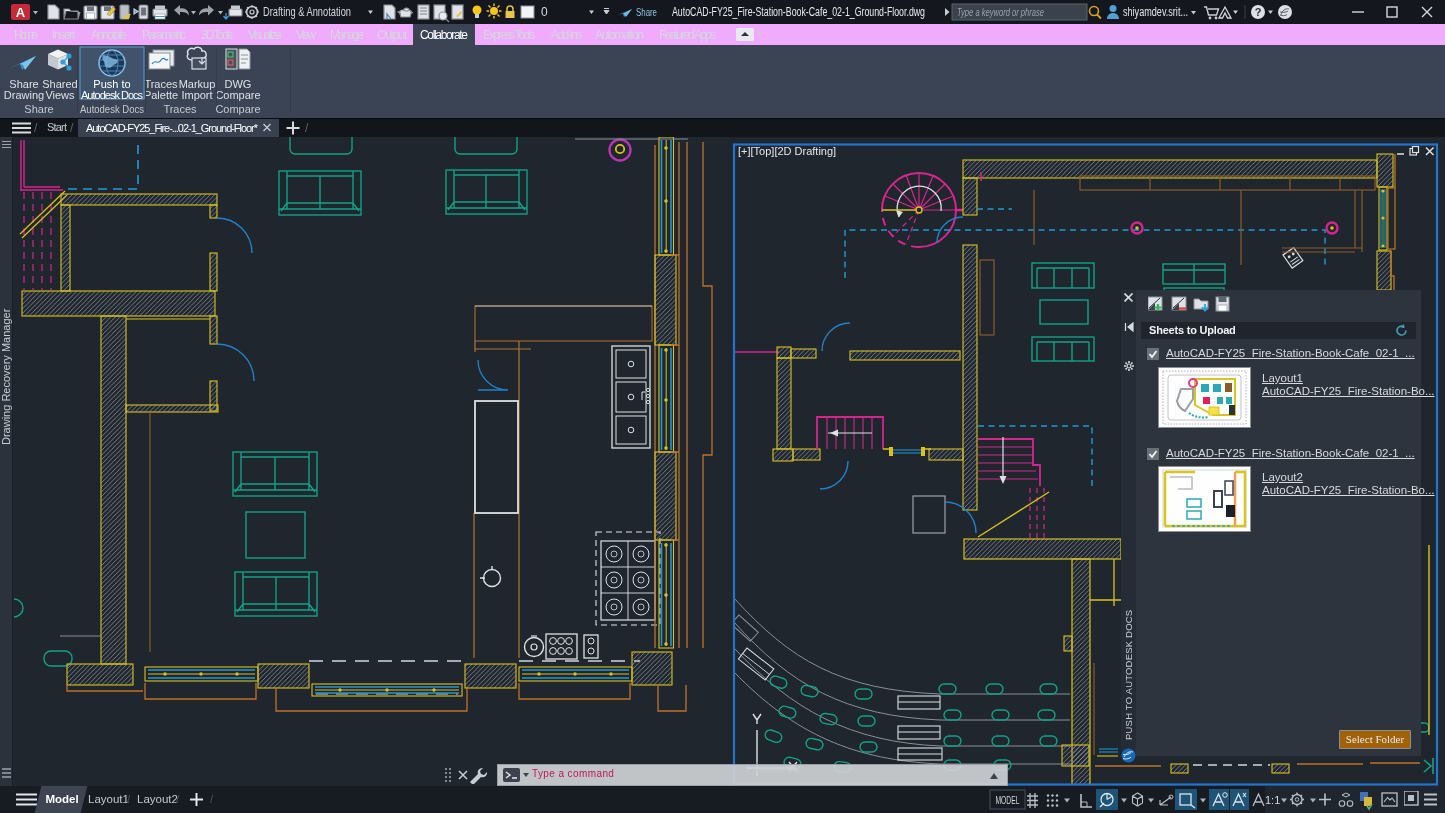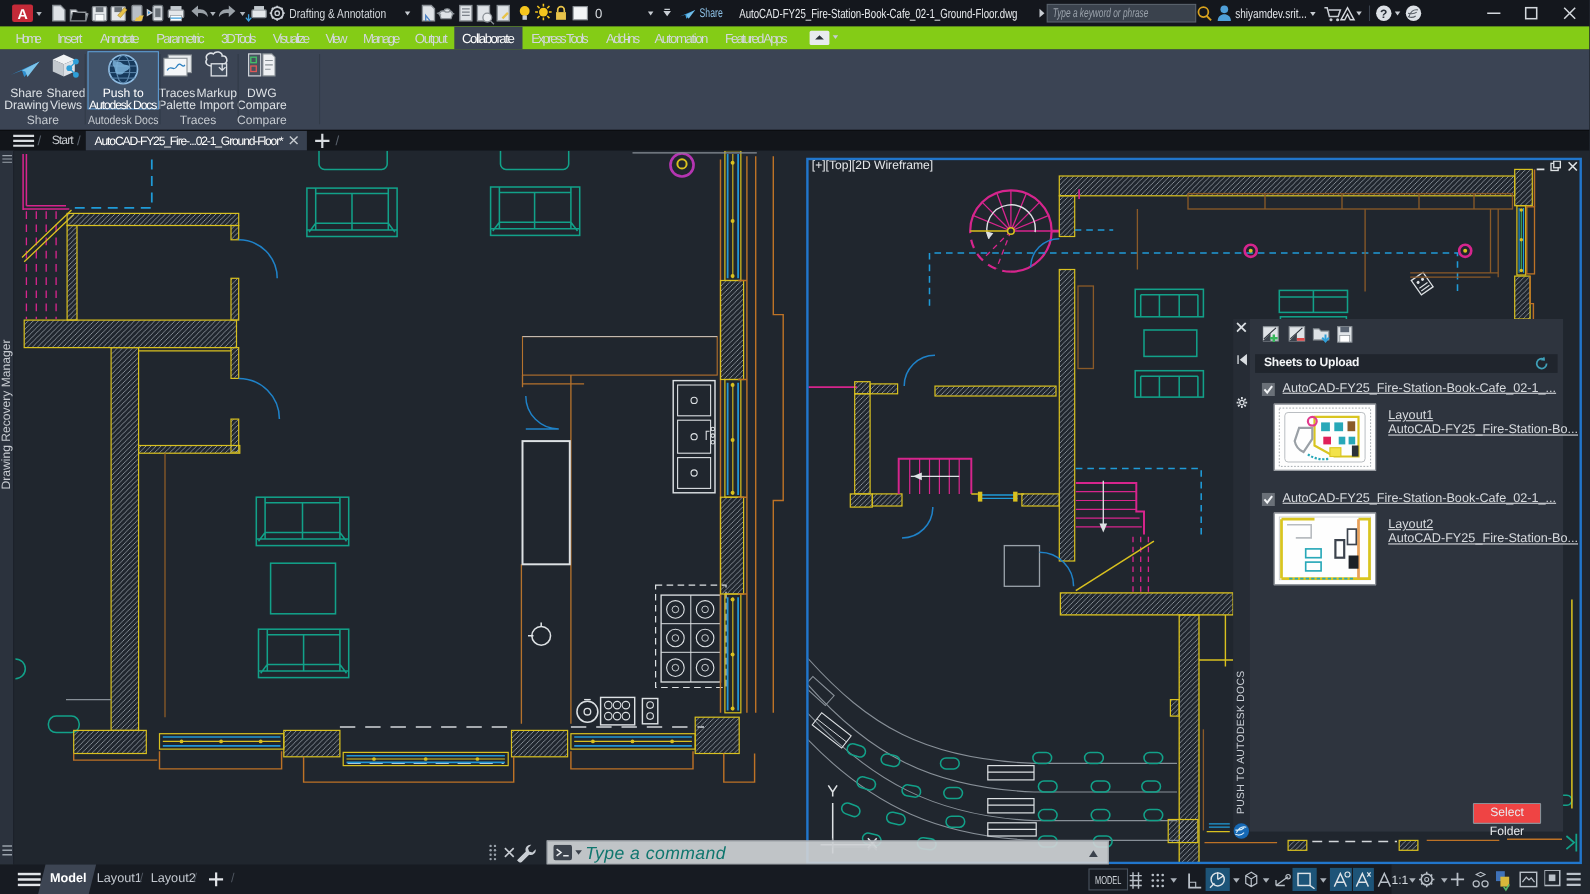--- a/index.html
+++ b/index.html
@@ -5,46 +5,46 @@
 * { margin:0; padding:0; box-sizing:border-box; }
 html,body { width:1445px; height:813px; overflow:hidden; background:#20262e; }
 body { font-family:"Liberation Sans", sans-serif; }
 .app { position:relative; width:1445px; height:813px; }
 .abs { position:absolute; }
 
 
 .titlebar { position:absolute; left:0; top:0; width:1445px; height:24px; background:#14171d; }
 
 
-.menubar { position:absolute; left:0; top:24px; width:1445px; height:21px; background:#84cc16; }
+.menubar { position:absolute; left:0; top:24px; width:1445px; height:21px; background:#f0abfc; }
 
 
 .ribbon { position:absolute; left:0; top:45px; width:1445px; height:73px; background:#3b4454; }
 
 
 .filetabs { position:absolute; left:0; top:118px; width:1445px; height:19px; background:#12151a; }
 
 
 .canvas { position:absolute; left:0; top:137px; width:1445px; height:649px; background:#20262e; }
 .leftstrip { position:absolute; left:0; top:0; width:13px; height:649px; background:#2b323d; border-right:1px solid #1a1f26; }
 .leftstrip .vtext { position:absolute; left:0px; top:150px; height:180px; width:13px; color:#c9cdd3; font-size:11px; white-space:nowrap; writing-mode:vertical-rl; transform:rotate(180deg); text-align:center; }
 
 
 
 
 .palette { position:absolute; left:1136px; top:153px; width:285px; height:466px; background:#2e343e; }
 .palstrip { position:absolute; left:1121px; top:153px; width:15px; height:466px; background:#262c35; color:#c9ced5; }
 .pal-hdr { position:absolute; left:5px; top:32px; width:275px; height:17px; background:#20252d; color:#f2f4f6; font-size:11px; font-weight:bold; line-height:17px; padding-left:8px; letter-spacing:-0.2px; }
 .pal-item-title { position:absolute; color:#d7dade; font-size:11.5px; white-space:nowrap;text-decoration:underline; }
 .thumb { position:absolute; background:#fefefe; border:1px solid #8a8f96; }
-.selfolder { position:absolute; left:203px; top:440px; width:62px; height:19px; background:#ef4444; border:1px solid #8a9097; color:#e8ebee; font-size:11px; text-align:center; line-height:17px; border-radius:1px; }
+.selfolder { position:absolute; left:203px; top:440px; width:72px; height:19px; background:#a16207; border:1px solid #8a9097; color:#e8ebee; font-size:11px; text-align:center; line-height:17px; border-radius:1px;font-family:Liberation Serif, serif; }
 
 
 .cmdline { position:absolute; left:497px; top:627px; width:511px; height:22px; background:rgba(206,209,213,0.92); border:1px solid #9aa0a6; }
-.cmdline .ph { position:absolute; left:34px; top:3px; font-size:16px; font-style:italic; color:#0f766e; letter-spacing:0.4px; }
+.cmdline .ph { position:absolute; left:34px; top:3px; font-size:10px; color:#be185d; letter-spacing:0.4px; }
 
 
 .statusbar { position:absolute; left:0; top:786px; width:1265px; height:27px; background:#171b22; }
 .stab { position:absolute; top:0; height:27px; line-height:27px; font-size:11.5px; color:#c3c8cf; }
 </style>
 </head>
 <body>
 <div class="app">
   <div class="titlebar" id="titlebar">
     <svg class="abs" style="left:0;top:0" width="1445" height="24" viewBox="0 0 1445 24">
@@ -615,21 +615,21 @@
     <div class="leftstrip">
       <svg class="abs" style="left:2px;top:3px" width="9" height="9" viewBox="0 0 9 9">
           <path d="M0,1.5 h9 M0,4.5 h9 M0,7.5 h9" stroke="#9aa2ab" stroke-width="1"></path>
         </svg>
       <svg class="abs" style="left:2px;top:630px" width="9" height="12" viewBox="0 0 9 12">
           <path d="M0,2 h9 M0,6 h9 M0,10 h9" stroke="#9aa2ab" stroke-width="1.4"></path>
         </svg>
       <div class="vtext">Drawing Recovery Manager</div>
     </div>
 
-    <div class="abs" style="left:738px;top:8px;color:#e4e7ea;font-size:11px;">[+][Top][2D Wireframe]</div>
+    <div class="abs" style="left:738px;top:8px;color:#e4e7ea;font-size:11px;">[+][Top][2D Drafting]</div>
     <svg class="abs" style="left:1396px;top:9px" width="40" height="11" viewBox="0 0 40 11">
       <path d="M1,8 h7" stroke="#dde1e4" stroke-width="1.5"></path>
       <rect x="14" y="2.5" width="6.5" height="6.5" fill="none" stroke="#dde1e4" stroke-width="1.2"></rect>
         <rect x="16.5" y="0.5" width="6" height="6" fill="#20262e" stroke="#dde1e4" stroke-width="1.2"></rect>
       <path d="M30,1.5 l7.5,7.5 m0,-7.5 l-7.5,7.5" stroke="#dde1e4" stroke-width="1.5"></path>
     </svg>
 
     <div class="palstrip">
       <svg class="abs" style="left:3px;top:3px" width="10" height="80" viewBox="0 0 10 80">
         <path d="M0.5,0.5 l8,8 m0,-8 l-8,8" stroke="#d8dce0" stroke-width="1.7"></path>

